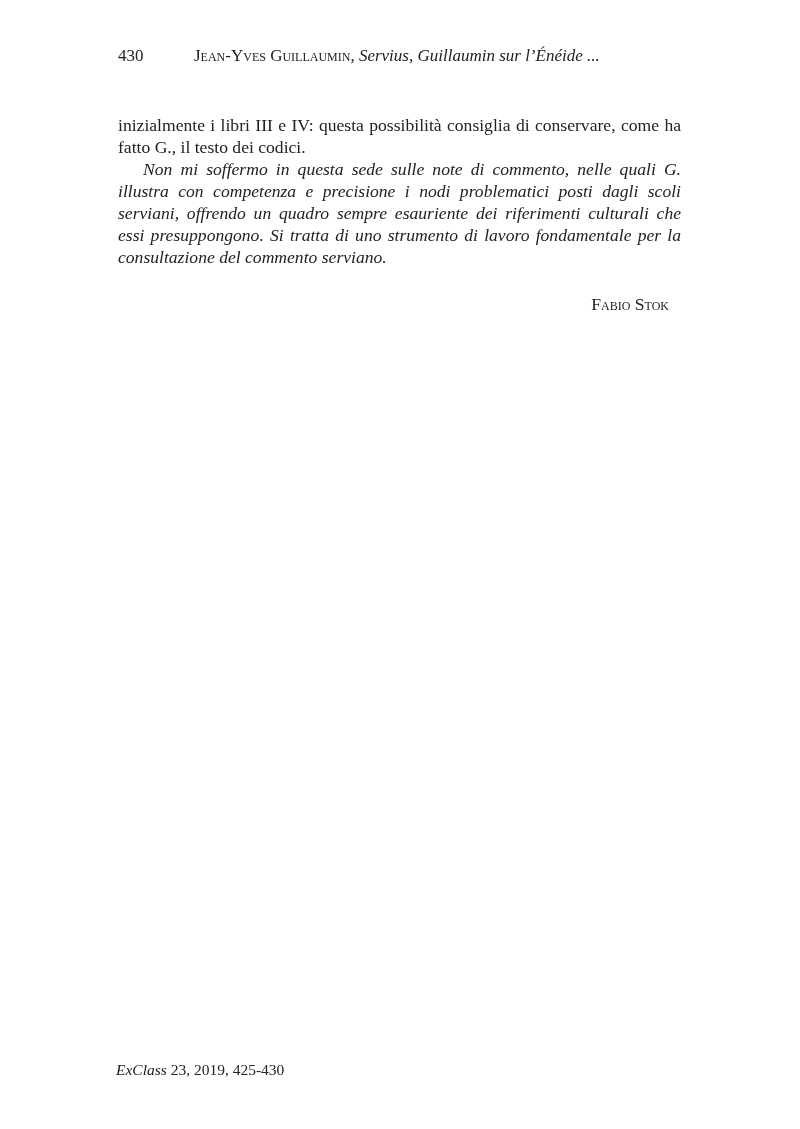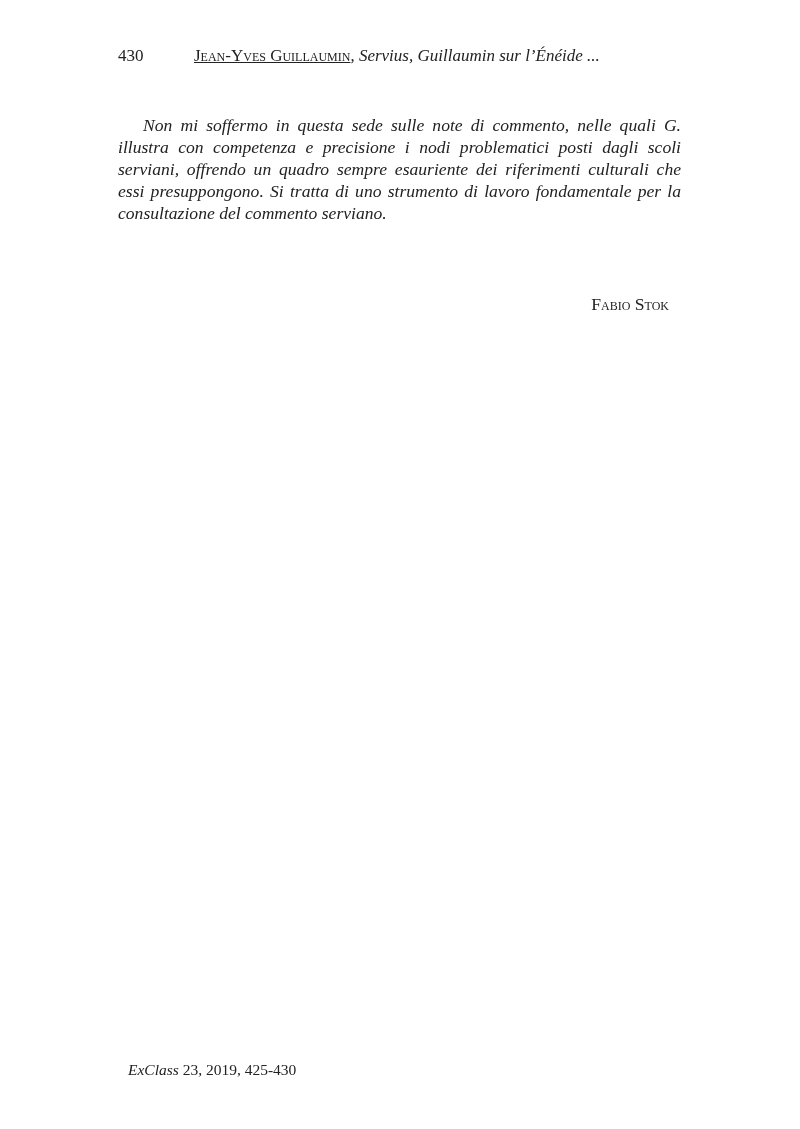--- a/index.html
+++ b/index.html
@@ -1,43 +1,44 @@
 <!DOCTYPE html>
 <html><head>
   <meta charset="utf-8">
   <style>
     html, body { margin: 0; padding: 0; background: #ffffff; }
     body { width: 800px; height: 1129px; position: relative; overflow: hidden; color: #222; font-family: "DejaVu Serif", "Liberation Serif", serif; }
     .page { position: absolute; left: 0; top: 0; width: 788px; height: 1129px; }
     .running-head { position: absolute; top: 46px; left: 118px; right: 100px; height: 24px; font-family: "Liberation Serif", serif; font-size: 17px; white-space: nowrap; }
     .page-number { position: absolute; left: 0; top: 0; }
     .head-text { position: absolute; left: 76px; top: 0; }
-    .head-author { font-variant: small-caps; text-decoration: underline; }
+    .head-author { font-variant: small-caps; }
     .head-title { font-style: italic; }
     .body { position: absolute; left: 118px; top: 114px; width: 563px; font-family: "Liberation Serif", serif; font-size: 17.6px; line-height: 22px; text-align: justify; }
     .body p { margin: 0; }
     .body p.indent { text-indent: 25px; font-style: italic; }
     .signature { position: absolute; right: 119px; top: 285px; text-align: right; font-family: "Liberation Serif", serif; font-size: 17.6px; line-height: 22px; margin-top: 8px; }
     .sig-name { font-variant: small-caps; }
-    .footer { position: absolute; top: 1061px; left: 128px; width: 564px; height: 22px; font-family: "Liberation Serif", serif; font-size: 15.5px; }
+    .footer { position: absolute; top: 1061px; left: 116px; width: 564px; height: 22px; font-family: "Liberation Serif", serif; font-size: 15.5px; }
     .footer-left { position: absolute; left: 0; top: 0; }
     .footer-left .journal { font-style: italic; }
     .footer-right { position: absolute; right: 0; top: 0; font-size: 14px; }
   </style>
 </head>
 <body>
 
 <div class="page">
 
   <div class="running-head">
     <span class="page-number">430</span>
     <span class="head-text"><span class="head-author">Jean-Yves Guillaumin</span><span>, </span><span class="head-title">Servius, Guillaumin sur l’Énéide ...</span></span>
   </div>
 
   <div class="body">
+    <p>inizialmente i libri III e IV: questa possibilità consiglia di conservare, come ha fatto G., il testo dei codici.</p>
     <p class="indent">Non mi soffermo in questa sede sulle note di commento, nelle quali G. illustra con competenza e precisione i nodi problematici posti dagli scoli serviani, offrendo un quadro sempre esauriente dei riferimenti culturali che essi presuppongono. Si tratta di uno strumento di lavoro fondamentale per la consultazione del commento serviano.</p>
   </div>
 
   <div class="signature">
     <div class="sig-name">Fabio Stok</div>
   </div>
 
   <div class="footer">
     <span class="footer-left"><span class="journal">ExClass</span><span> 23, 2019, 425-430</span></span>
   </div>

